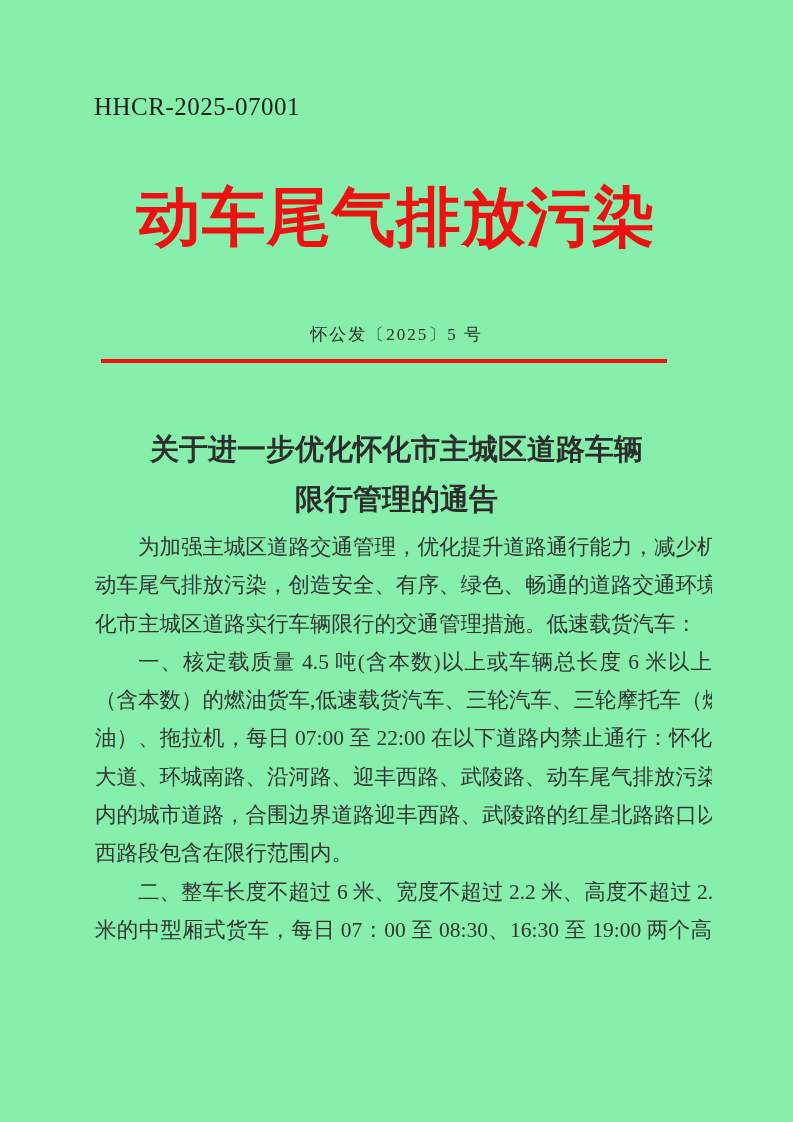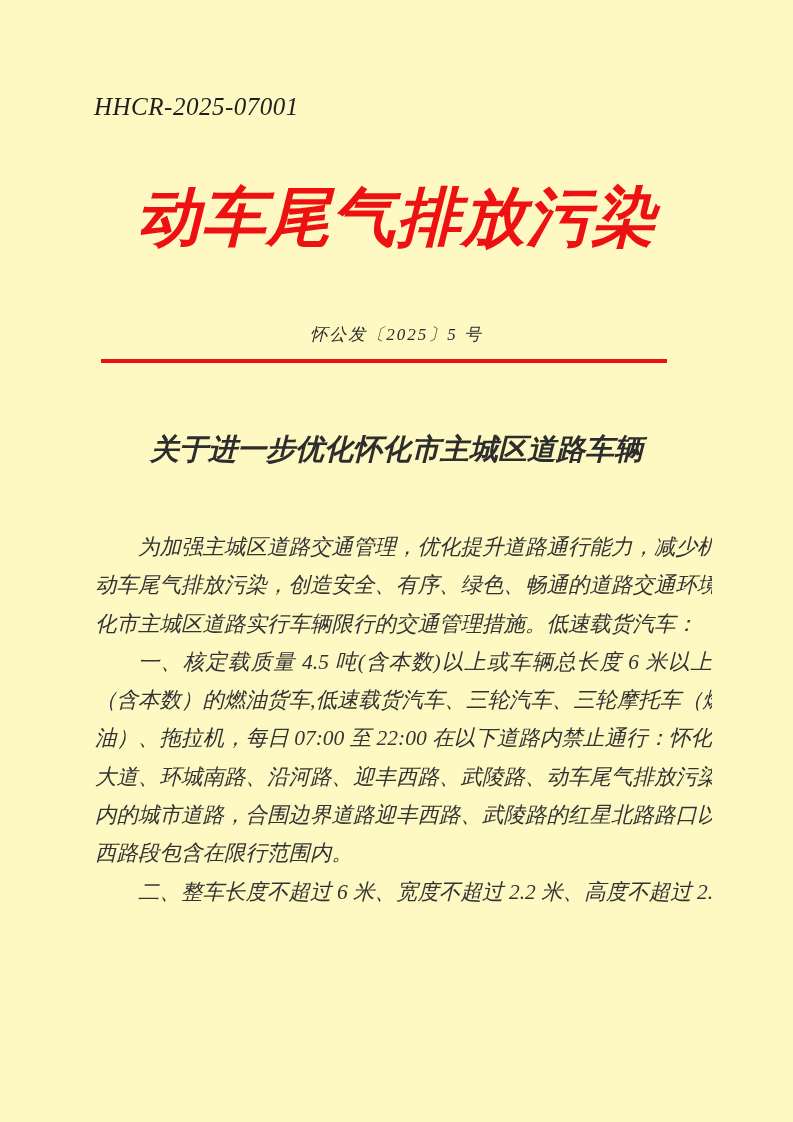--- a/index.html
+++ b/index.html
@@ -3,24 +3,23 @@
 <meta charset="utf-8">
 <style>
   * { margin: 0; padding: 0; box-sizing: border-box; }
   html, body { background: #ffffff; }
 
   .page {
     position: relative;
     width: 793px;
     height: 1122px;
     margin: 0 auto;
-    background: #fef9c3;
+    background: #86efac;
     overflow: hidden;
     font-family: "Liberation Serif", "DejaVu Serif", serif;
-    font-style: italic;
   }
 
   .doc-code {
     position: absolute;
     left: 94px;
     top: 92px;
     font-size: 25px;
     letter-spacing: 0.5px;
     line-height: 30px;
     color: #1e1e1e;
@@ -101,28 +100,30 @@
   <div class="doc-code">HHCR-2025-07001</div>
 
   <div class="org-title" style="color: rgb(238, 17, 17);">动车尾气排放污染</div>
 
   <div class="doc-number">怀公发〔2025〕5 号</div>
 
   <div class="red-line" style="background: rgb(238, 17, 17);"></div>
 
   <div class="notice-title">
     <div class="line">关于进一步优化怀化市主城区道路车辆</div>
+    <div class="line">限行管理的通告</div>
   </div>
 
   <div class="doc-body" id="body-lines">
       <div class="body-line indent">为加强主城区道路交通管理，优化提升道路通行能力，减少机</div>
       <div class="body-line">动车尾气排放污染，创造安全、有序、绿色、畅通的道路交通环境，</div>
       <div class="body-line no-fill">化市主城区道路实行车辆限行的交通管理措施。低速载货汽车：</div>
       <div class="body-line indent">一、核定载质量 4.5 吨(含本数)以上或车辆总长度 6 米以上</div>
       <div class="body-line">（含本数）的燃油货车,低速载货汽车、三轮汽车、三轮摩托车（燃</div>
       <div class="body-line">油）、拖拉机，每日 07:00 至 22:00 在以下道路内禁止通行：怀化</div>
       <div class="body-line">大道、环城南路、沿河路、迎丰西路、武陵路、动车尾气排放污染</div>
       <div class="body-line">内的城市道路，合围边界道路迎丰西路、武陵路的红星北路路口以</div>
       <div class="body-line no-fill">西路段包含在限行范围内。</div>
       <div class="body-line indent">二、整车长度不超过 6 米、宽度不超过 2.2 米、高度不超过 2.8</div>
+      <div class="body-line">米的中型厢式货车，每日 07：00 至 08:30、16:30 至 19:00 两个高</div>
     </div>
 
 </div>
 
 </body></html>

